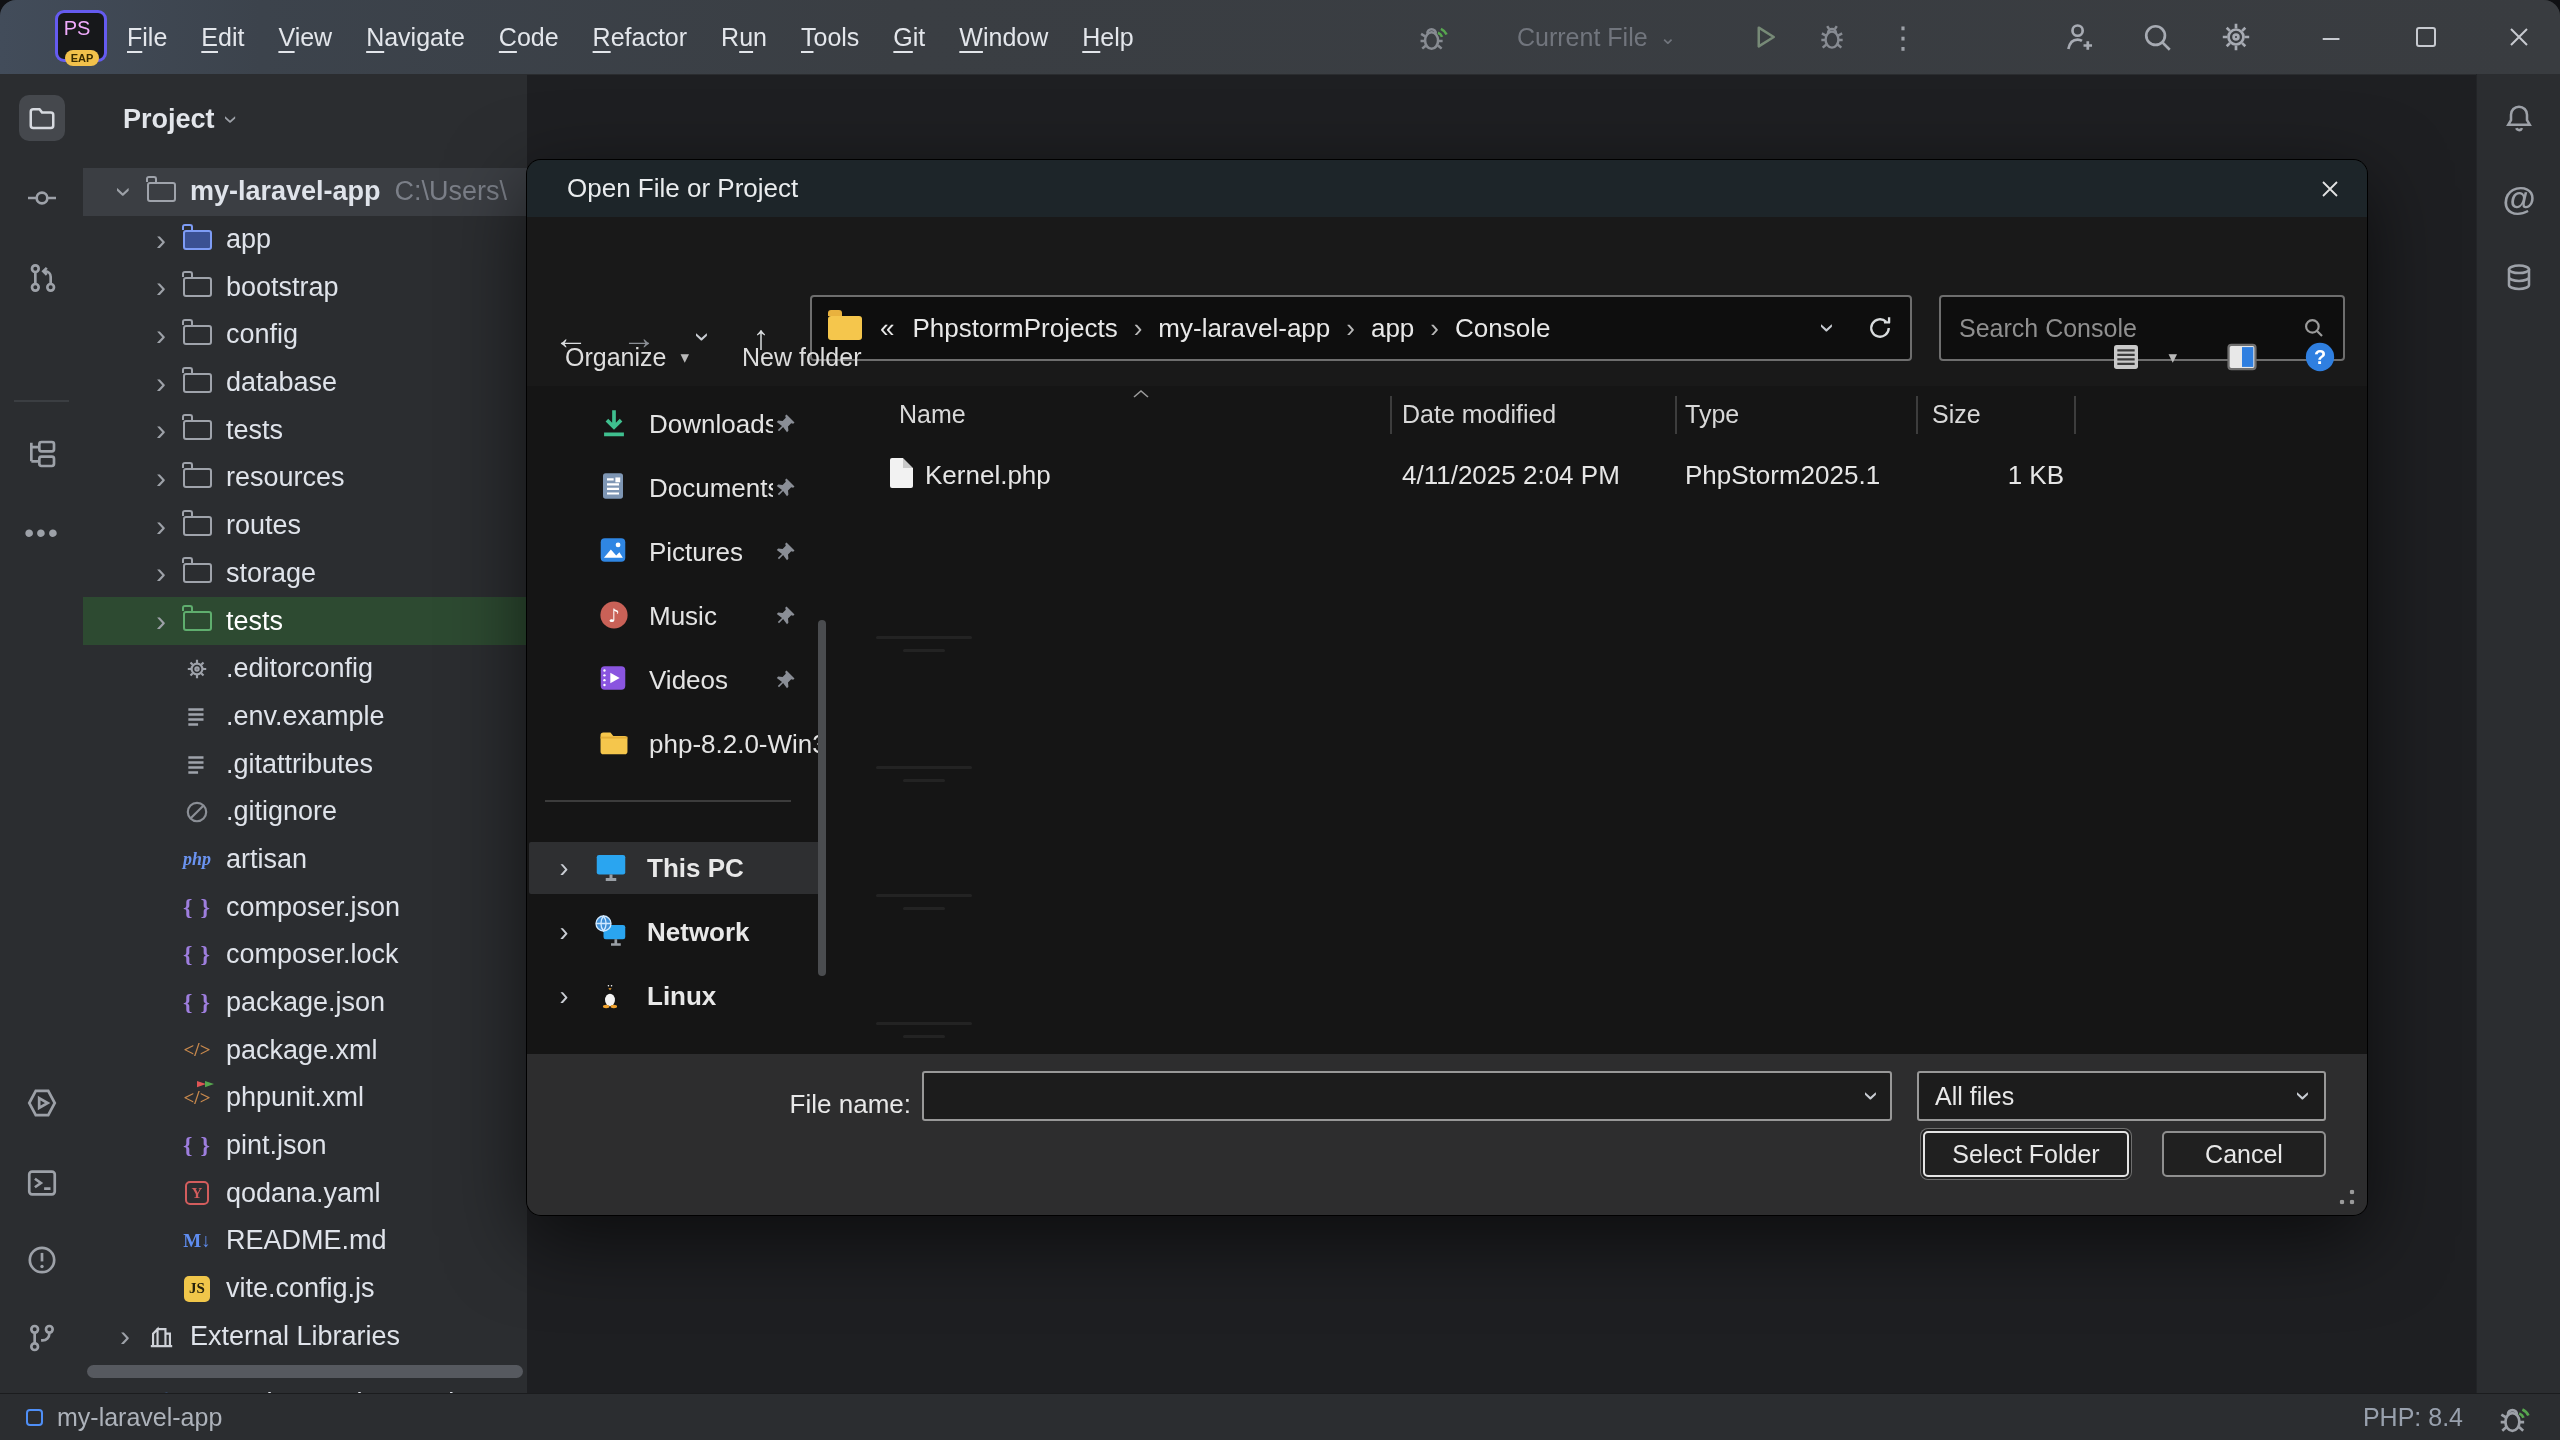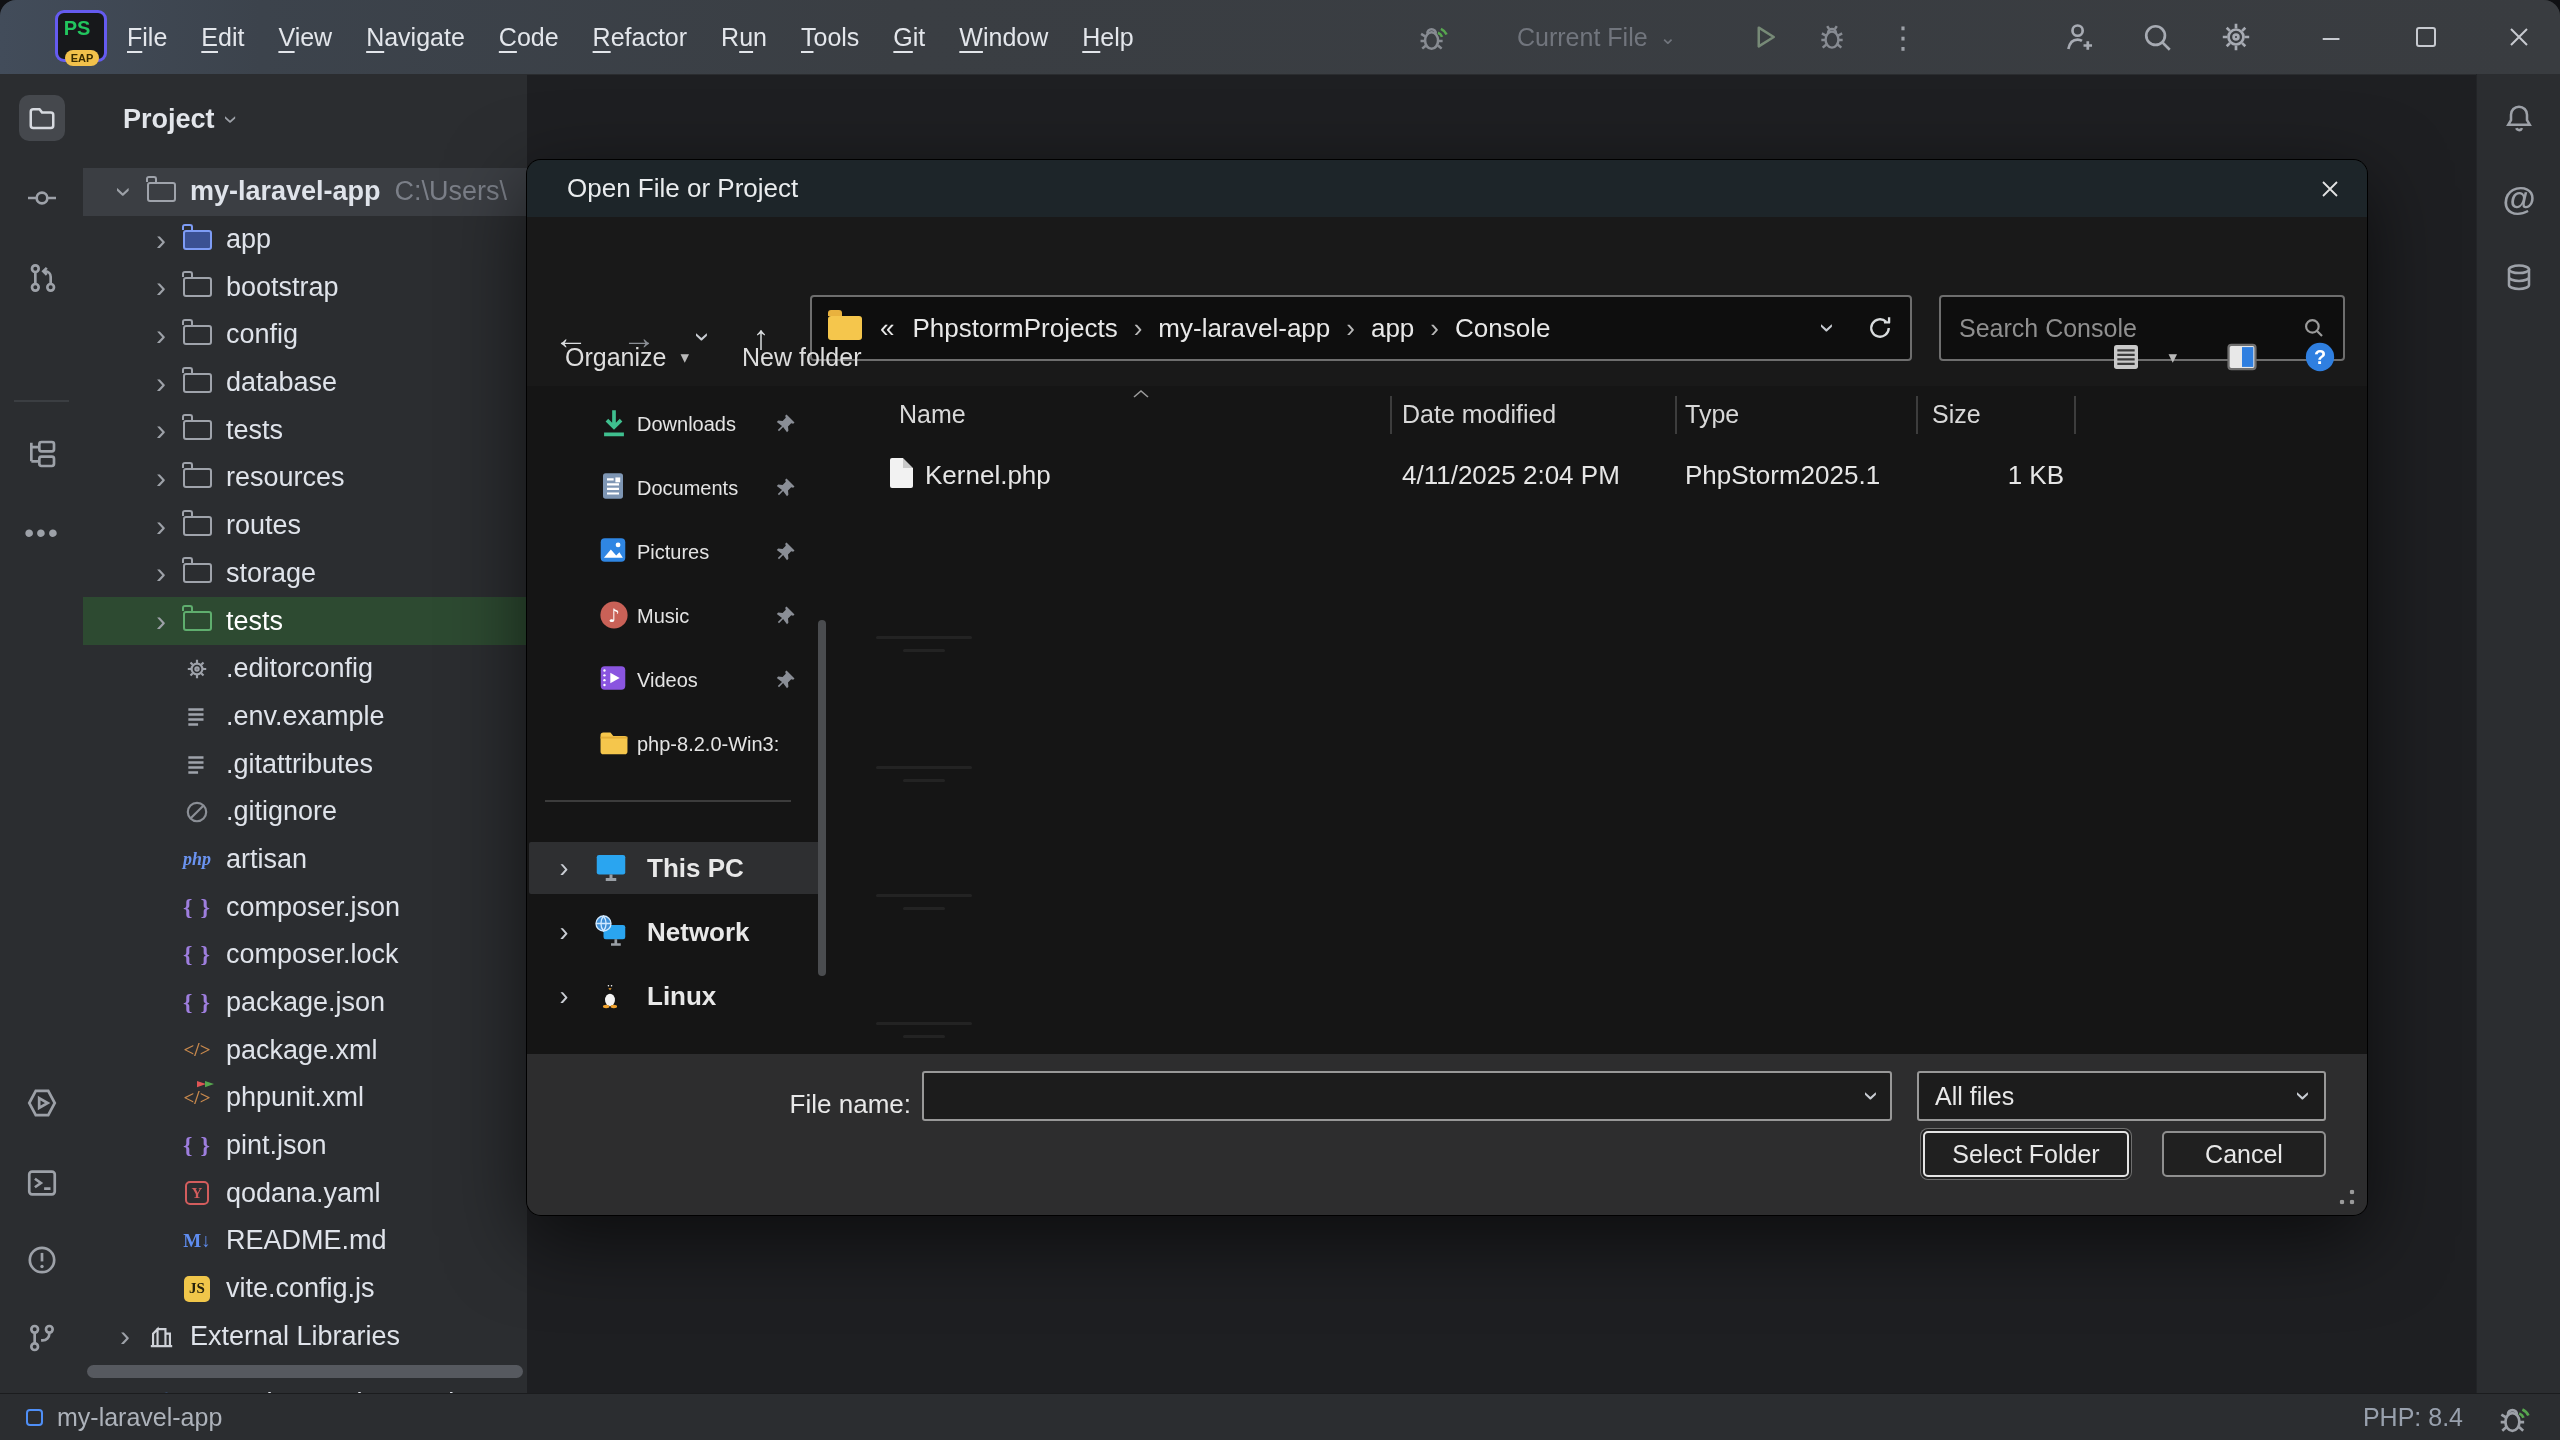--- a/index.html
+++ b/index.html
@@ -7,21 +7,21 @@
        font-family:"Liberation Sans", sans-serif;-webkit-font-smoothing:antialiased;}
   .window{position:absolute;inset:0;background:#1e1f22;border-radius:16px 16px 0 0;overflow:hidden;}
   u{text-decoration-thickness:2px;text-underline-offset:5px;}
 
   
   .titlebar{position:absolute;left:0;top:0;width:2560px;height:74px;
     background:linear-gradient(90deg,#424c5a 0px,#3c434c 260px,#3a3e43 900px,#393c40 100%);
     border-bottom:1px solid #2a2c2f;}
   .pslogo{position:absolute;left:55px;top:10px;width:52px;height:52px;background:#17181b;
     border:3px solid #655bf0;border-radius:9px;box-sizing:border-box;}
-  .pslogo .ps{position:absolute;left:0;right:8px;top:4px;text-align:center;color:#22c55e;font-weight:bold;font-size:20px;}
+  .pslogo .ps{position:absolute;left:0;right:8px;top:4px;text-align:center;color:#f0abfc;font-weight:normal;font-size:20px;}
   .pslogo .eap{position:absolute;left:7px;bottom:-7px;width:34px;height:16px;background:#f2c14b;border-radius:8px;
     color:#3a2c00;font-size:11px;font-weight:bold;text-align:center;line-height:16px;}
   .menus{position:absolute;left:110px;top:0;height:74px;display:flex;align-items:center;}
   .menu-item{padding:0 17px;font-size:25px;color:#e3e6eb;line-height:74px;cursor:default;}
   .tico{position:absolute;top:15px;width:46px;height:44px;display:flex;align-items:center;justify-content:center;border-radius:8px;}
   .curfile{position:absolute;left:1517px;top:0;height:74px;display:flex;align-items:center;gap:12px;
     color:#71757d;font-size:25px;}
   .curfile .cfv{font-size:20px;color:#71757d;}
 
   
@@ -99,21 +99,21 @@
   .searchbox input{flex:1;background:transparent;border:none;outline:none;color:#cfcfcf;font-size:25px;
     font-family:"Liberation Sans",sans-serif;padding:0 0 0 18px;}
   .searchbox input::placeholder{color:#8f8f8f;}
   .orgrow{position:absolute;left:0;top:168px;width:100%;height:58px;}
   .orgbtn{position:absolute;left:38px;top:0;height:58px;display:flex;align-items:center;gap:14px;color:#dedede;font-size:25px;}
   .nfbtn{position:absolute;left:215px;top:0;height:58px;display:flex;align-items:center;color:#dedede;font-size:25px;}
   .viewtools{position:absolute;right:30px;top:0;height:58px;display:flex;align-items:center;gap:26px;}
   .content{position:absolute;left:0;top:226px;width:100%;height:668px;background:#151515;}
   .qrow{position:absolute;left:0;width:296px;height:56px;display:flex;align-items:center;}
   .qrow .qicon{width:36px;height:36px;margin-left:70px;flex:none;}
-  .qrow .qtxt{color:#e4e4e4;font-size:20px;margin-left:4px;white-space:nowrap;overflow:hidden;max-width:150px;}
+  .qrow .qtxt{color:#e4e4e4;font-size:26px;margin-left:16px;white-space:nowrap;overflow:hidden;max-width:150px;}
   .qrow .pin{margin-left:auto;margin-right:26px;flex:none;}
   .navdiv{position:absolute;left:18px;top:414px;width:246px;height:2px;background:#3c3c3c;}
   .prow{position:absolute;left:2px;width:292px;height:52px;display:flex;align-items:center;}
   .prow.sel{background:#2e2f31;border-radius:2px;}
   .prow .pchev2{width:30px;margin-left:20px;color:#c9cdd3;font-size:27px;text-align:center;}
   .prow .qicon{width:38px;height:38px;margin-left:14px;flex:none;}
   .prow .qtxt{color:#e8e8e8;font-size:26px;margin-left:16px;font-weight:bold;}
   .vscroll{position:absolute;left:291px;top:234px;width:8px;height:356px;background:#4a4c4f;border-radius:4px;}
   .flist{position:absolute;left:303px;top:0;right:0;height:668px;}
   .fhdr-txt{position:absolute;top:14px;color:#d8d8d8;font-size:25px;}

